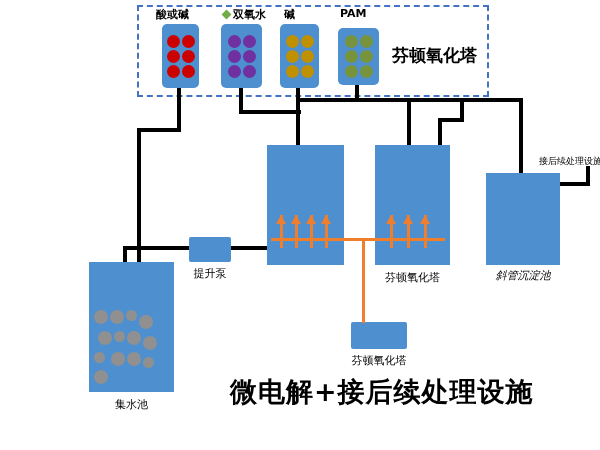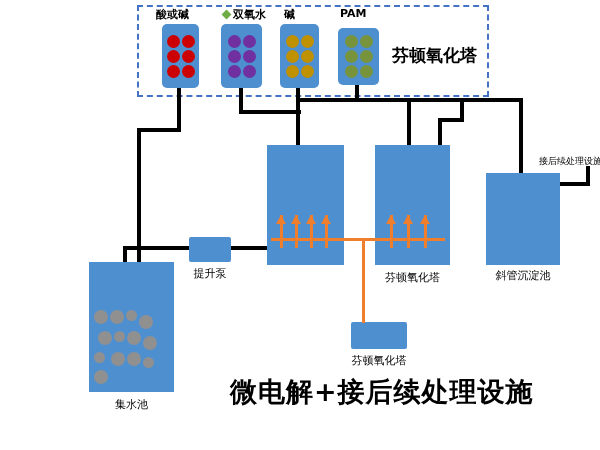--- a/index.html
+++ b/index.html
@@ -143,19 +143,19 @@
   <div class="lbl top-lbl" style="left:122px;top:7px;">酸或碱</div>
   <div class="lbl top-lbl" style="left:189px;top:7px;">
     <span class="diamond" style="color: rgb(112, 173, 71);"></span><span>双氧水</span>
   </div>
   <div class="lbl top-lbl" style="left:250px;top:7px;">碱</div>
   <div class="lbl top-lbl" style="left:306px;top:7px;">PAM</div>
   <div class="lbl dosing-lbl" style="left:358px;top:44px;">芬顿氧化塔</div>
 
   <div class="lbl center" style="left:151px;top:266px;width:50px;">提升泵</div>
   <div class="lbl center" style="left:337px;top:270px;width:83px;">芬顿氧化塔</div>
-  <div class="lbl center" style="left:449px;top:268px;width:80px;">斜管沉淀池</div>
+  <div class="lbl center" style="left:449px;top:268px;width:80px;font-style:italic;">斜管沉淀池</div>
   <div class="lbl center" style="left:308px;top:353px;width:74px;">芬顿氧化塔</div>
   <div class="lbl center" style="left:55px;top:397px;width:85px;">集水池</div>
   <div class="lbl small-lbl" style="left:505px;top:155px;">接后续处理设施</div>
 
   <div class="title" style="left:196px;top:374px;">微电解+接后续处理设施</div>
 </div>
 
 </body></html>

